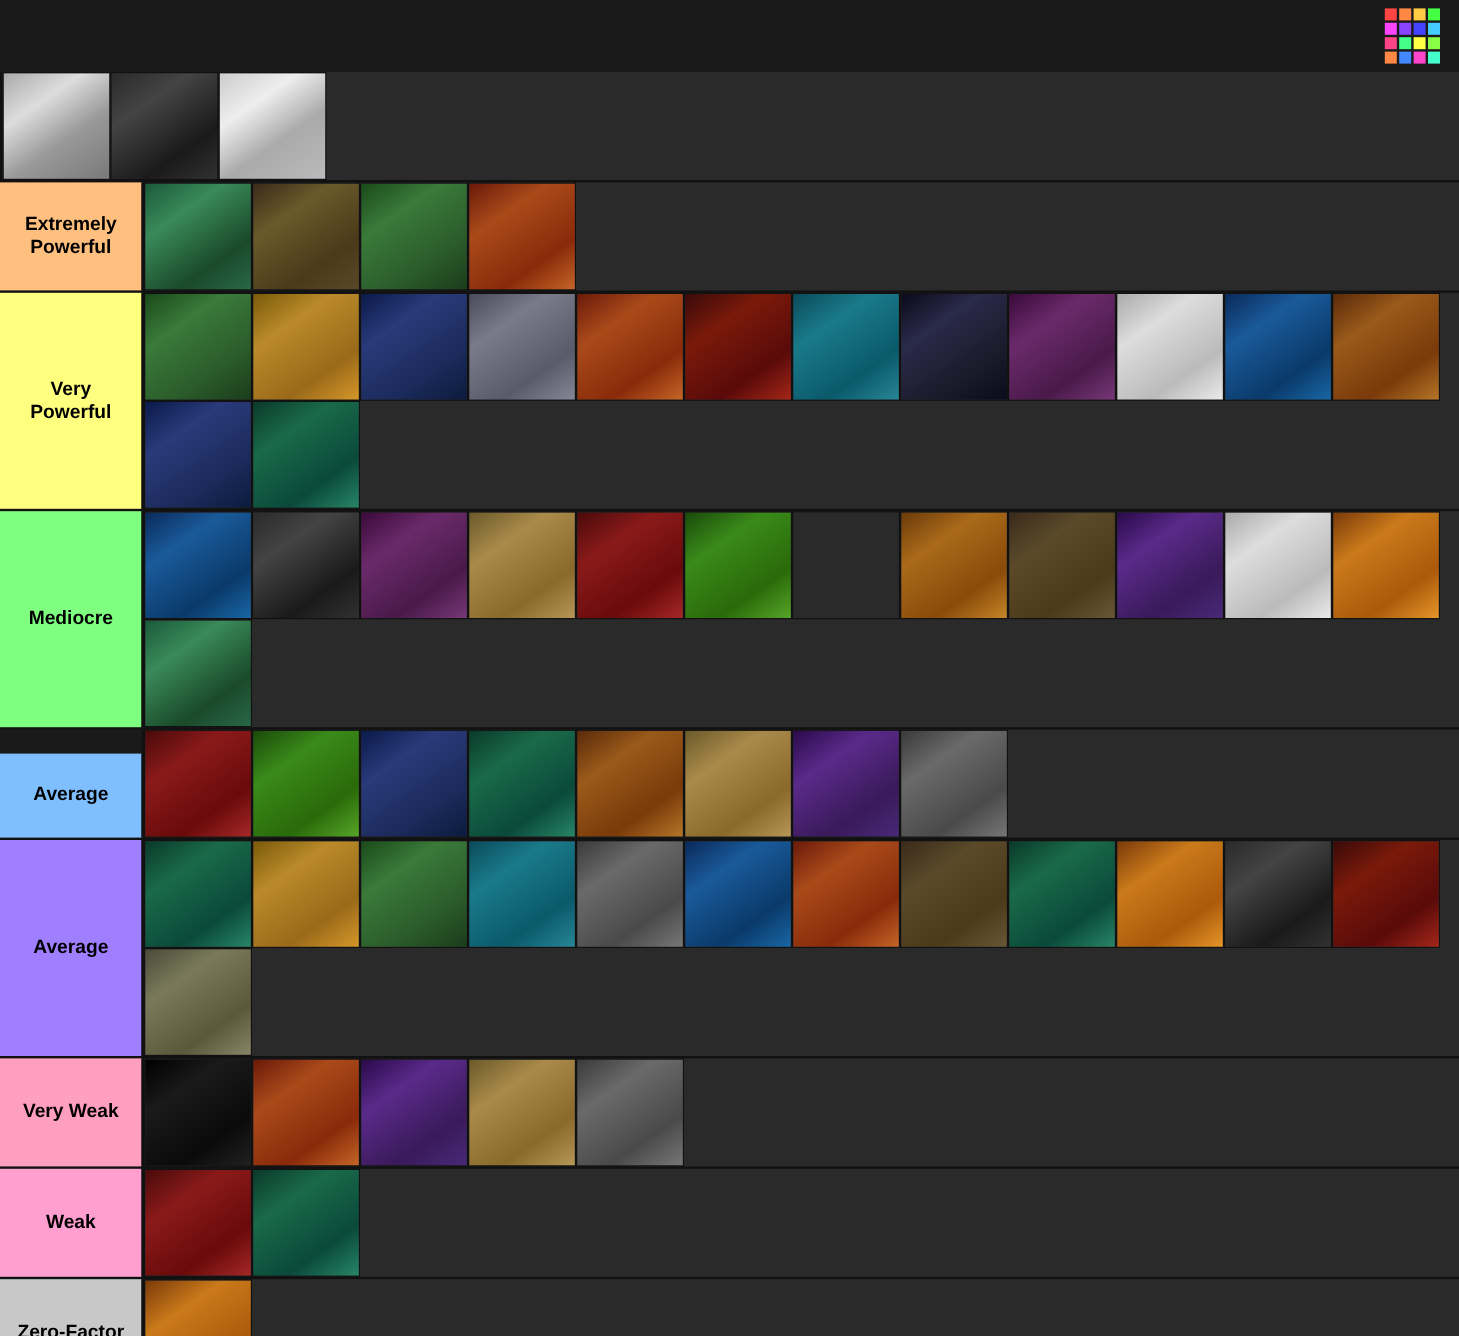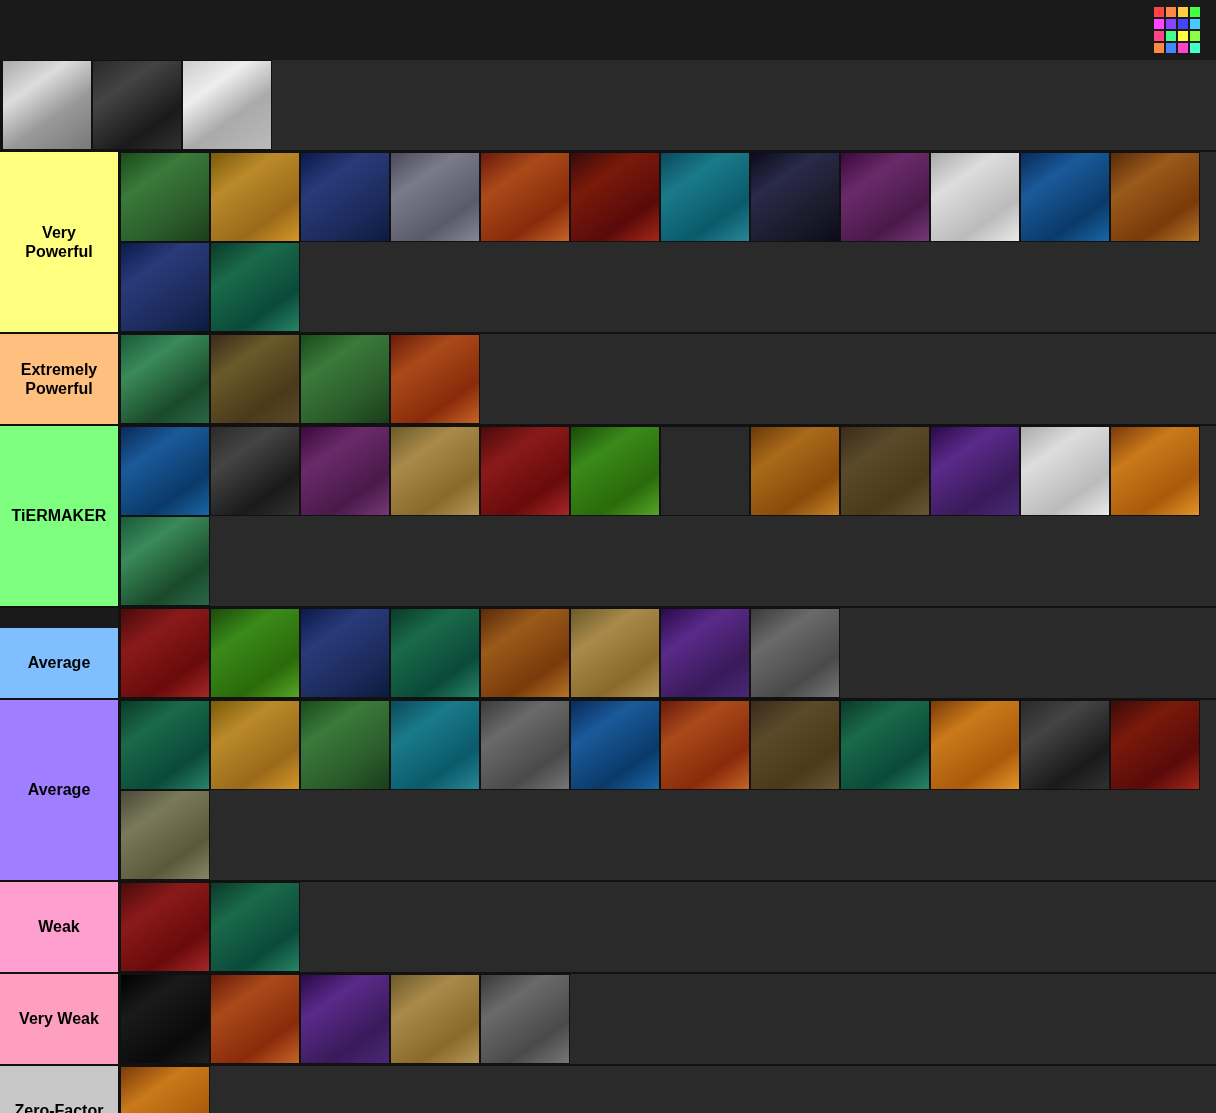--- a/index.html
+++ b/index.html
@@ -150,20 +150,37 @@
           </div>
           <div class="dragon-card" title="Bewilderbeast Dark">
             <div class="dragon-img" style="background: linear-gradient(145deg, rgb(42, 42, 42) 0%, rgb(68, 68, 68) 30%, rgb(26, 26, 26) 70%, rgb(51, 51, 51) 100%); position: relative;"></div>
           </div>
           <div class="dragon-card" title="Screaming Death">
             <div class="dragon-img" style="background: linear-gradient(145deg, rgb(204, 204, 204) 0%, rgb(238, 238, 238) 30%, rgb(170, 170, 170) 60%, rgb(187, 187, 187) 100%); position: relative;"></div>
           </div>
         </div>
       </div>
       <div class="tier-row">
+        <div class="tier-label extremely">Extremely Powerful</div>
+        <div class="tier-content">
+          <div class="dragon-card" title="Green Dragon 1">
+            <div class="dragon-img" style="background: linear-gradient(145deg, rgb(26, 90, 58) 0%, rgb(58, 138, 90) 30%, rgb(26, 74, 42) 70%, rgb(42, 106, 74) 100%); position: relative;"></div>
+          </div>
+          <div class="dragon-card" title="Brown Spiky">
+            <div class="dragon-img" style="background: linear-gradient(145deg, rgb(58, 42, 26) 0%, rgb(106, 90, 42) 30%, rgb(74, 58, 26) 70%, rgb(90, 74, 42) 100%); position: relative;"></div>
+          </div>
+          <div class="dragon-card" title="Green Dragon 2">
+            <div class="dragon-img" style="background: linear-gradient(145deg, rgb(26, 74, 26) 0%, rgb(58, 122, 58) 30%, rgb(42, 90, 42) 70%, rgb(26, 58, 26) 100%); position: relative;"></div>
+          </div>
+          <div class="dragon-card" title="Red Clawed">
+            <div class="dragon-img" style="background: linear-gradient(145deg, rgb(106, 26, 10) 0%, rgb(170, 74, 26) 30%, rgb(138, 42, 10) 70%, rgb(202, 106, 42) 100%); position: relative;"></div>
+          </div>
+        </div>
+      </div>
+      <div class="tier-row">
         <div class="tier-label very-powerful">Very Powerful</div>
         <div class="tier-content">
           <div class="dragon-card" title="Green Biter">
             <div class="dragon-img" style="background: linear-gradient(145deg, rgb(26, 74, 26) 0%, rgb(58, 122, 58) 30%, rgb(42, 90, 42) 70%, rgb(26, 58, 26) 100%); position: relative;"></div>
           </div>
           <div class="dragon-card" title="Yellow Serpent">
             <div class="dragon-img" style="background: linear-gradient(145deg, rgb(122, 90, 10) 0%, rgb(186, 138, 42) 30%, rgb(154, 106, 26) 70%, rgb(218, 154, 42) 100%); position: relative;"></div>
           </div>
           <div class="dragon-card" title="Blue Winged">
             <div class="dragon-img" style="background: linear-gradient(145deg, rgb(10, 26, 74) 0%, rgb(42, 58, 122) 30%, rgb(26, 42, 90) 70%, rgb(10, 26, 58) 100%); position: relative;"></div>
@@ -197,38 +214,21 @@
           </div>
           <div class="dragon-card" title="Blue Purple">
             <div class="dragon-img" style="background: linear-gradient(145deg, rgb(10, 26, 74) 0%, rgb(42, 58, 122) 30%, rgb(26, 42, 90) 70%, rgb(10, 26, 58) 100%); position: relative;"></div>
           </div>
           <div class="dragon-card" title="Blue Spiked">
             <div class="dragon-img" style="background: linear-gradient(145deg, rgb(10, 58, 42) 0%, rgb(26, 106, 74) 30%, rgb(10, 74, 58) 70%, rgb(42, 138, 106) 100%); position: relative;"></div>
           </div>
         </div>
       </div>
       <div class="tier-row">
-        <div class="tier-label extremely">Extremely Powerful</div>
-        <div class="tier-content">
-          <div class="dragon-card" title="Green Dragon 1">
-            <div class="dragon-img" style="background: linear-gradient(145deg, rgb(26, 90, 58) 0%, rgb(58, 138, 90) 30%, rgb(26, 74, 42) 70%, rgb(42, 106, 74) 100%); position: relative;"></div>
-          </div>
-          <div class="dragon-card" title="Brown Spiky">
-            <div class="dragon-img" style="background: linear-gradient(145deg, rgb(58, 42, 26) 0%, rgb(106, 90, 42) 30%, rgb(74, 58, 26) 70%, rgb(90, 74, 42) 100%); position: relative;"></div>
-          </div>
-          <div class="dragon-card" title="Green Dragon 2">
-            <div class="dragon-img" style="background: linear-gradient(145deg, rgb(26, 74, 26) 0%, rgb(58, 122, 58) 30%, rgb(42, 90, 42) 70%, rgb(26, 58, 26) 100%); position: relative;"></div>
-          </div>
-          <div class="dragon-card" title="Red Clawed">
-            <div class="dragon-img" style="background: linear-gradient(145deg, rgb(106, 26, 10) 0%, rgb(170, 74, 26) 30%, rgb(138, 42, 10) 70%, rgb(202, 106, 42) 100%); position: relative;"></div>
-          </div>
-        </div>
-      </div>
-      <div class="tier-row">
-        <div class="tier-label powerful">TiERMAKER</div>
+        <div class="tier-label powerful">Mediocre</div>
         <div class="tier-content">
           <div class="dragon-card" title="Blue Biter">
             <div class="dragon-img" style="background: linear-gradient(145deg, rgb(10, 42, 90) 0%, rgb(26, 90, 154) 30%, rgb(10, 58, 106) 70%, rgb(26, 106, 170) 100%); position: relative;"></div>
           </div>
           <div class="dragon-card" title="Dark Winged">
             <div class="dragon-img" style="background: linear-gradient(145deg, rgb(42, 42, 42) 0%, rgb(68, 68, 68) 30%, rgb(26, 26, 26) 70%, rgb(51, 51, 51) 100%); position: relative;"></div>
           </div>
           <div class="dragon-card" title="Spine Dragon">
             <div class="dragon-img" style="background: linear-gradient(145deg, rgb(58, 10, 58) 0%, rgb(106, 42, 106) 30%, rgb(74, 26, 74) 70%, rgb(122, 58, 122) 100%); position: relative;"></div>
           </div>
@@ -331,51 +331,51 @@
           </div>
           <div class="dragon-card" title="Orange Lava">
             <div class="dragon-img" style="background: linear-gradient(145deg, rgb(58, 10, 10) 0%, rgb(122, 26, 10) 30%, rgb(90, 10, 10) 70%, rgb(170, 42, 26) 100%); position: relative;"></div>
           </div>
           <div class="dragon-card" title="Skeleton">
             <div class="dragon-img" style="background: linear-gradient(145deg, rgb(74, 74, 58) 0%, rgb(122, 122, 90) 30%, rgb(90, 90, 58) 70%, rgb(138, 138, 106) 100%); position: relative;"></div>
           </div>
         </div>
       </div>
       <div class="tier-row">
+        <div class="tier-label very-weak">Very Weak</div>
+        <div class="tier-content">
+          <div class="dragon-card" title="Black VW">
+            <div class="dragon-img" style="background: linear-gradient(145deg, rgb(0, 0, 0) 0%, rgb(26, 26, 26) 30%, rgb(10, 10, 10) 70%, rgb(34, 34, 34) 100%); position: relative;"></div>
+          </div>
+          <div class="dragon-card" title="Red VW">
+            <div class="dragon-img" style="background: linear-gradient(145deg, rgb(106, 26, 10) 0%, rgb(170, 74, 26) 30%, rgb(138, 42, 10) 70%, rgb(202, 106, 42) 100%); position: relative;"></div>
+          </div>
+          <div class="dragon-card" title="Purple VW">
+            <div class="dragon-img" style="background: linear-gradient(145deg, rgb(42, 10, 74) 0%, rgb(90, 42, 138) 30%, rgb(58, 26, 90) 70%, rgb(74, 42, 122) 100%); position: relative;"></div>
+          </div>
+          <div class="dragon-card" title="Sandy VW">
+            <div class="dragon-img" style="background: linear-gradient(145deg, rgb(106, 90, 42) 0%, rgb(170, 138, 74) 30%, rgb(138, 106, 42) 70%, rgb(186, 154, 90) 100%); position: relative;"></div>
+          </div>
+          <div class="dragon-card" title="Gray VW">
+            <div class="dragon-img" style="background: linear-gradient(145deg, rgb(58, 58, 58) 0%, rgb(106, 106, 106) 30%, rgb(74, 74, 74) 70%, rgb(122, 122, 122) 100%); position: relative;"></div>
+          </div>
+        </div>
+      </div>
+      <div class="tier-row">
         <div class="tier-label weak">Weak</div>
         <div class="tier-content">
           <div class="dragon-card" title="Red Weak">
             <div class="dragon-img" style="background: linear-gradient(145deg, rgb(74, 10, 10) 0%, rgb(138, 26, 26) 30%, rgb(106, 10, 10) 70%, rgb(170, 42, 42) 100%); position: relative;"></div>
           </div>
           <div class="dragon-card" title="Colorful Weak">
             <div class="dragon-img" style="background: linear-gradient(145deg, rgb(10, 58, 42) 0%, rgb(26, 106, 74) 30%, rgb(10, 74, 58) 70%, rgb(42, 138, 106) 100%); position: relative;"></div>
           </div>
         </div>
       </div>
       <div class="tier-row">
-        <div class="tier-label very-weak">Very Weak</div>
-        <div class="tier-content">
-          <div class="dragon-card" title="Black VW">
-            <div class="dragon-img" style="background: linear-gradient(145deg, rgb(0, 0, 0) 0%, rgb(26, 26, 26) 30%, rgb(10, 10, 10) 70%, rgb(34, 34, 34) 100%); position: relative;"></div>
-          </div>
-          <div class="dragon-card" title="Red VW">
-            <div class="dragon-img" style="background: linear-gradient(145deg, rgb(106, 26, 10) 0%, rgb(170, 74, 26) 30%, rgb(138, 42, 10) 70%, rgb(202, 106, 42) 100%); position: relative;"></div>
-          </div>
-          <div class="dragon-card" title="Purple VW">
-            <div class="dragon-img" style="background: linear-gradient(145deg, rgb(42, 10, 74) 0%, rgb(90, 42, 138) 30%, rgb(58, 26, 90) 70%, rgb(74, 42, 122) 100%); position: relative;"></div>
-          </div>
-          <div class="dragon-card" title="Sandy VW">
-            <div class="dragon-img" style="background: linear-gradient(145deg, rgb(106, 90, 42) 0%, rgb(170, 138, 74) 30%, rgb(138, 106, 42) 70%, rgb(186, 154, 90) 100%); position: relative;"></div>
-          </div>
-          <div class="dragon-card" title="Gray VW">
-            <div class="dragon-img" style="background: linear-gradient(145deg, rgb(58, 58, 58) 0%, rgb(106, 106, 106) 30%, rgb(74, 74, 74) 70%, rgb(122, 122, 122) 100%); position: relative;"></div>
-          </div>
-        </div>
-      </div>
-      <div class="tier-row">
         <div class="tier-label zero">Zero-Factor</div>
         <div class="tier-content">
           <div class="dragon-card" title="Orange Zero">
             <div class="dragon-img" style="background: linear-gradient(145deg, rgb(122, 58, 10) 0%, rgb(202, 122, 26) 30%, rgb(170, 90, 10) 70%, rgb(234, 154, 42) 100%); position: relative;"></div>
           </div>
         </div>
       </div>
     </div>
 </div>
 

